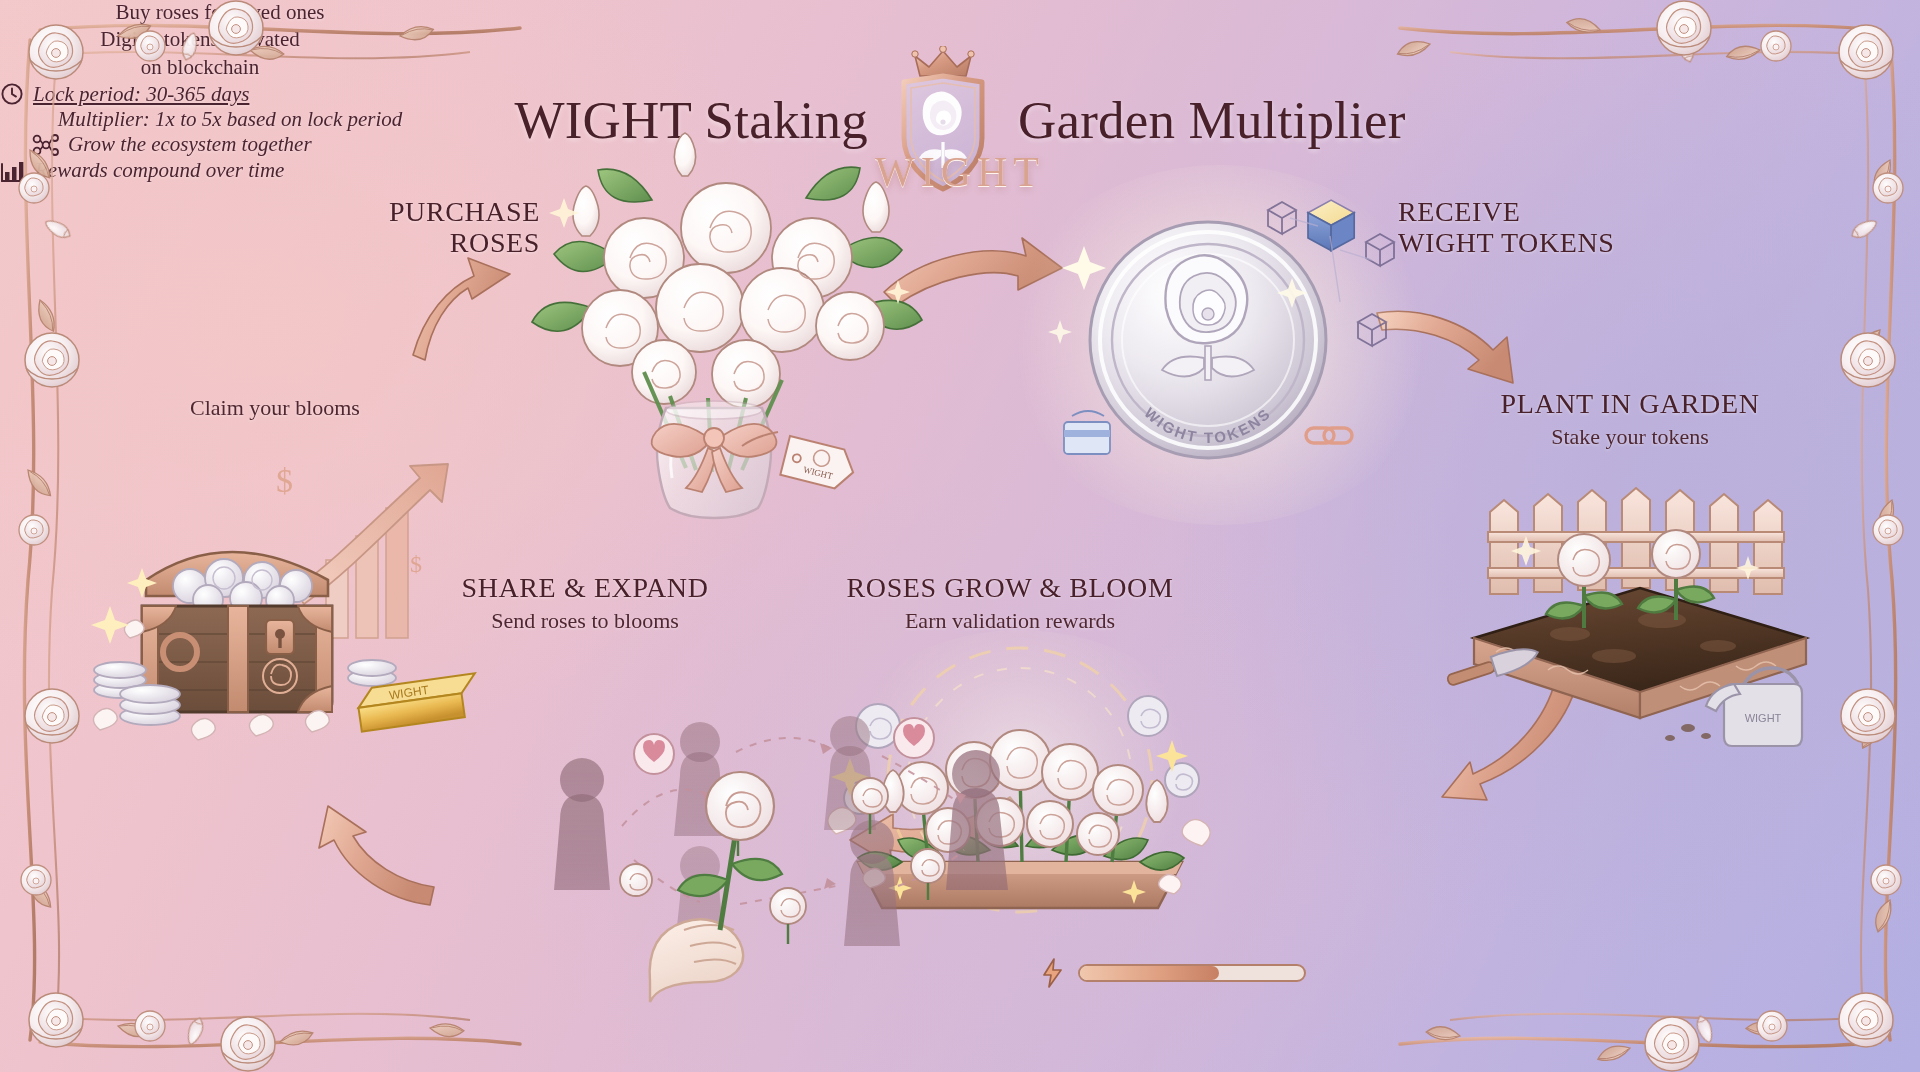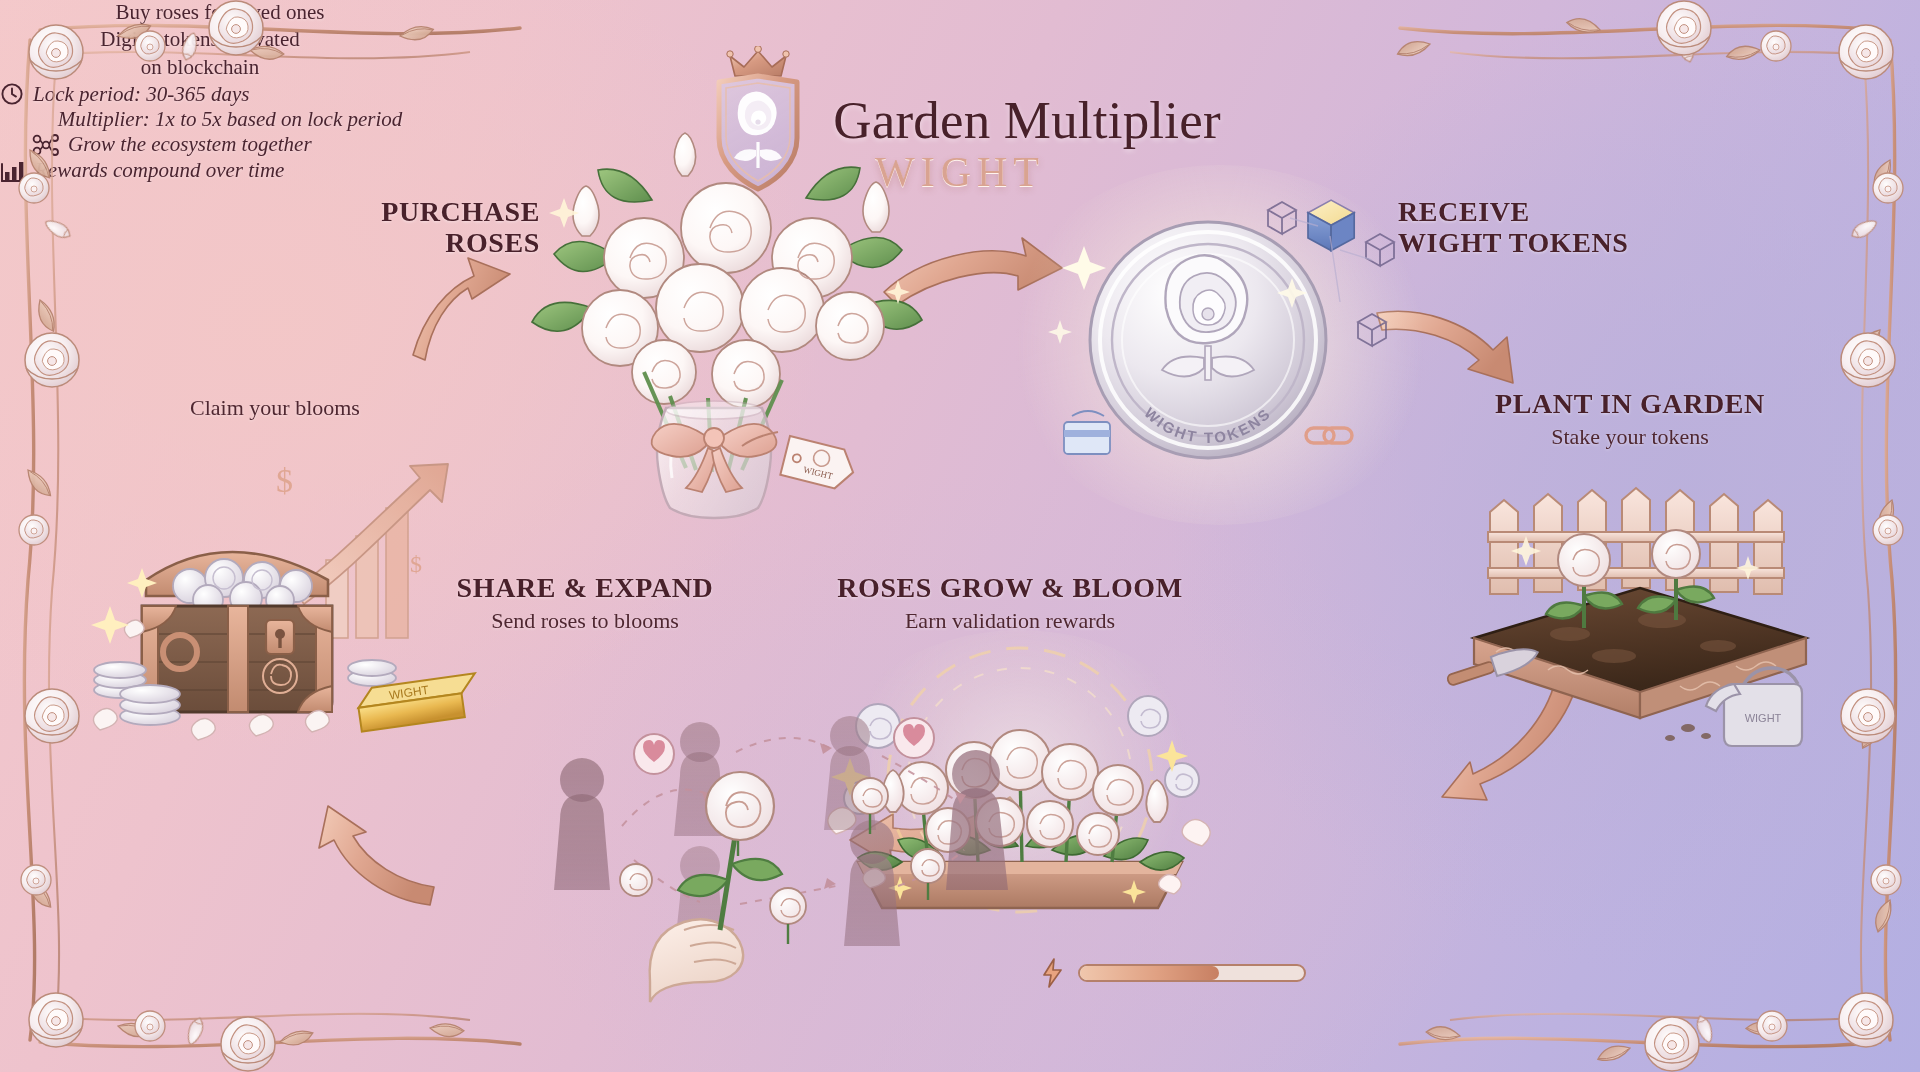--- a/index.html
+++ b/index.html
@@ -43,21 +43,21 @@
     font-family: "Liberation Serif", serif;
     font-size: 42px; letter-spacing: 6px;
     color: #d9a391;
     text-shadow: 0 1px 0 #fff4ee, 0 3px 7px rgba(160,95,80,0.33);
   }
 
   
   .step { position: absolute; }
   .step-title {
     font-family: "Liberation Serif", serif;
-    font-weight: 700;
+    font-weight: 400;
     font-size: 28px;
     color: #49212b;
     letter-spacing: 0.6px;
     line-height: 1.12;
     text-shadow: 0 1px 3px rgba(255,255,255,0.5);
   }
   .step-sub {
     font-family: "Liberation Serif", serif;
     font-size: 22px;
     color: #4f2731;
@@ -209,20 +209,21 @@
       <use href="#smRose" x="36" y="880"></use>
       <use href="#smRose" x="1888" y="188"></use>
       <use href="#bigRose" x="1868" y="360"></use>
       <use href="#smRose" x="1888" y="530"></use>
       <use href="#bigRose" x="1868" y="716"></use>
       <use href="#smRose" x="1886" y="880"></use>
     </g>
   </svg>
 
   <div class="title-row">
+    <span class="title-text">WIGHT Staking</span>
 
     <span class="emblem-wrap">
       <svg width="118" height="150" viewBox="0 0 118 150">
         <defs>
           <linearGradient id="shieldMetal" x1="0" y1="0" x2="1" y2="1">
             <stop offset="0%" stop-color="#f3cdbb"></stop>
             <stop offset="42%" stop-color="#d79a82"></stop>
             <stop offset="100%" stop-color="#b87c66"></stop>
           </linearGradient>
           <linearGradient id="shieldFill" x1="0" y1="0" x2="0.4" y2="1">
@@ -574,21 +575,21 @@
         <ellipse cx="276" cy="276" rx="5" ry="3"></ellipse>
         <ellipse cx="240" cy="278" rx="5" ry="3"></ellipse>
       </g>
       <g fill="#fff6dc" opacity="0.9">
         <path d="M96,76 l4,11 l11,4 l-11,4 l-4,11 l-4,-11 l-11,-4 l11,-4z"></path>
         <path d="M318,96 l3,9 l9,3 l-9,3 l-3,9 l-3,-9 l-9,-3 l9,-3z"></path>
       </g>
     </svg>
   </div>
 
-  <div class="cap cap-row" style="top:775px; left:1510px;">
+  <div class="cap cap-row" style="top:775px; left:1510px;text-decoration:underline;">
     <svg width="24" height="24" viewBox="0 0 24 24">
       <circle cx="12" cy="12" r="9.6" fill="none" stroke="#4a2430" stroke-width="1.9"></circle>
       <path d="M12,6.4 L12,12 L16,14.6" fill="none" stroke="#4a2430" stroke-width="1.9" stroke-linecap="round"></path>
     </svg>
     <span class="cap-italic">Lock period: 30-365 days</span>
   </div>
 
   <div class="step t-center" style="top:572px; left:790px; width:440px;">
     <div class="step-title">ROSES GROW &amp; BLOOM</div>
     <div class="step-sub">Earn validation rewards</div>

